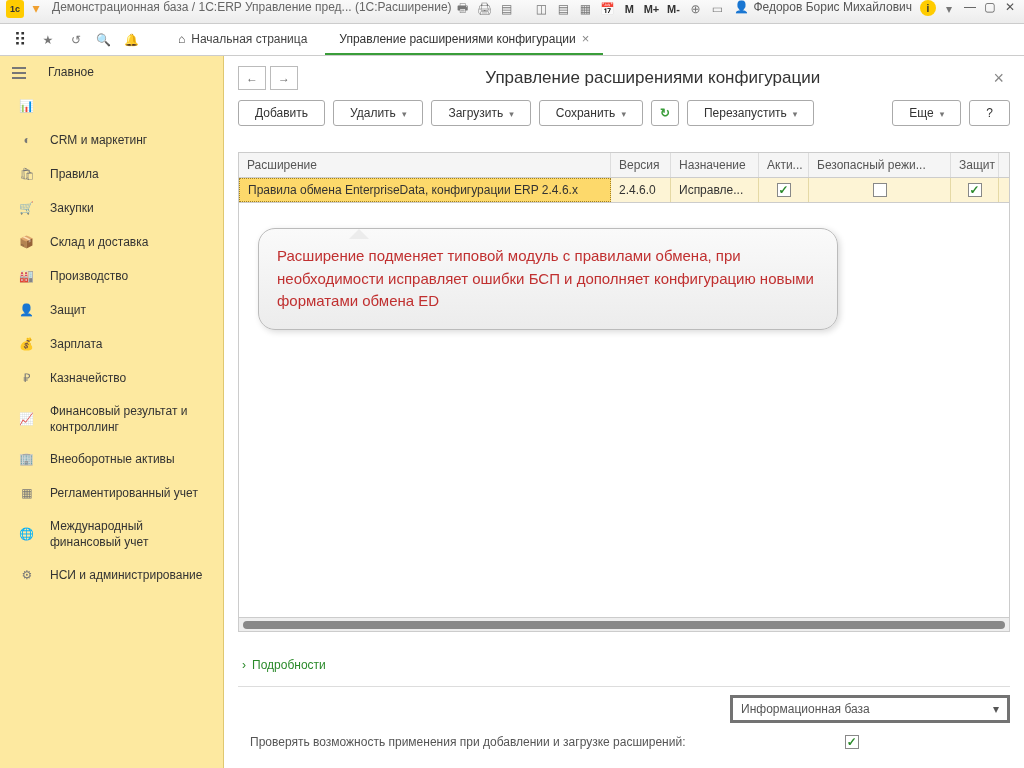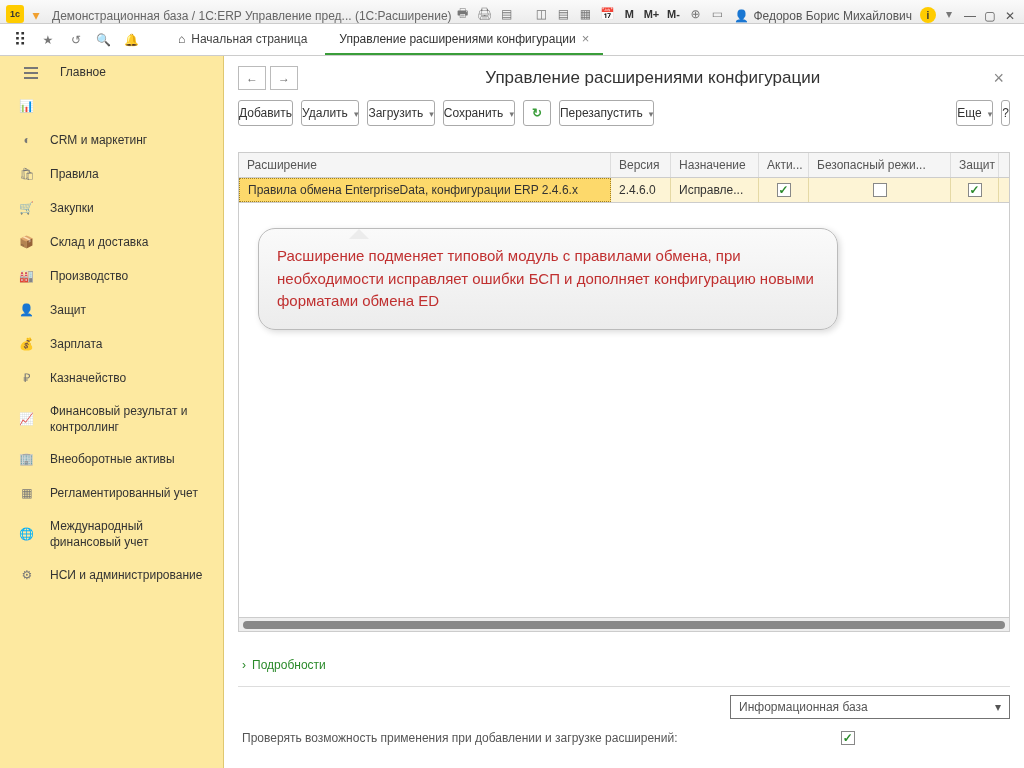--- a/index.html
+++ b/index.html
@@ -1,18 +1,18 @@
 <!DOCTYPE html>
 <html><head>
 <meta charset="utf-8">
 <style>
 * { box-sizing: border-box; margin: 0; padding: 0; font-family: Arial, sans-serif; font-size: 12px; }
 body { background: #f5f5f5; width: 1024px; height: 768px; overflow: hidden; }
 
-.titlebar { height: 24px; background: linear-gradient(#fafafa,#ececec); display: flex; align-items: flex-end; padding: 0 4px; border-bottom: 1px solid #ccc; }
+.titlebar { height: 24px; background: linear-gradient(#fafafa,#ececec); display: flex; align-items: flex-start; padding: 0 4px; border-bottom: 1px solid #ccc; }
 .tb-icon { width: 16px; height: 16px; margin: 0 2px; display: flex; align-items: center; justify-content: center; }
 .tb-1c { background: #ffcc00; border-radius: 3px; width: 18px; height: 18px; font-size: 9px; font-weight: bold; color: #333; display: flex; align-items: center; justify-content: center; }
 .tb-drop { color: #f0a030; font-size: 14px; }
 .tb-title { color: #666; margin-left: 6px; flex-shrink: 0; }
 .tb-spacer { flex: 1; }
 .tb-btn { width: 20px; height: 18px; display: flex; align-items: center; justify-content: center; color: #777; margin: 0 1px; cursor: default; }
 .tb-m { font-weight: bold; color: #333; font-size: 11px; }
 .tb-user { color: #555; margin: 0 6px; display: flex; align-items: center; gap: 4px; }
 .tb-info { background: #ffcc00; color: #333; border-radius: 50%; width: 16px; height: 16px; display: flex; align-items: center; justify-content: center; font-weight: bold; font-size: 10px; }
 .win-btn { width: 20px; text-align: center; color: #555; }
@@ -21,34 +21,34 @@
 .tb2-btn { width: 24px; height: 24px; display: flex; align-items: center; justify-content: center; color: #777; }
 .app-grid { font-size: 18px; color: #333; }
 .tab { height: 31px; padding: 0 14px; display: flex; align-items: center; color: #444; border-bottom: 2px solid transparent; gap: 6px; }
 .tab.home { color: #444; }
 .tab.active { border-bottom: 2px solid #3a9d3a; color: #333; }
 .tab-close { color: #888; font-size: 13px; }
 
 .main { display: flex; height: 712px; }
 .sidebar { width: 224px; background: #fde9a0; border-right: 1px solid #e0c870; overflow: hidden; }
 .nav-item { display: flex; align-items: center; padding: 8px 10px 8px 18px; color: #333; gap: 14px; line-height: 1.3; }
-.nav-item.first { padding-left: 24px; gap: 18px; }
+.nav-item.first { padding-left: 12px; gap: 18px; }
 .nav-icon { width: 18px; height: 18px; display: flex; align-items: center; justify-content: center; color: #777; flex-shrink: 0; }
 .nav-ham { display: flex; flex-direction: column; gap: 3px; align-items: flex-start; }
 .nav-ham span { width: 14px; height: 2px; background: #777; }
 
 .content { flex: 1; background: #fff; display: flex; flex-direction: column; }
 .chead { display: flex; align-items: center; padding: 10px 14px 0 14px; }
 .navbtns { display: flex; gap: 4px; margin-right: 20px; }
 .navbtn { width: 28px; height: 24px; border: 1px solid #bbb; background: #fff; display: flex; align-items: center; justify-content: center; color: #666; }
 .ptitle { font-size: 17px; color: #333; flex: 1; text-align: center; }
 .close-x { color: #888; font-size: 18px; padding: 0 6px; }
 
 .btnbar { display: flex; align-items: center; padding: 10px 14px; gap: 8px; }
-.btn { padding: 5px 0; border: 1px solid #aaa; background: #fff; color: #333; border-radius: 3px; }
+.btn { padding: 5px 16px; border: 1px solid #aaa; background: #fff; color: #333; border-radius: 3px; }
 .btn.icon { padding: 5px 8px; color: #3a9d3a; font-weight: bold; }
 .spacer { flex: 1; }
 .dd::after { content: "▾"; margin-left: 6px; font-size: 9px; color: #777; }
 
 .tbl { margin: 16px 14px; border: 1px solid #ccc; }
 .tbl-head { display: flex; background: #f5f5f5; border-bottom: 1px solid #ccc; }
 .th { padding: 5px 8px; border-right: 1px solid #ddd; color: #555; font-size: 12px; overflow: hidden; white-space: nowrap; }
 .tbl-row { display: flex; background: #fdf4d5; border-bottom: 1px solid #ccc; }
 .td { padding: 4px 8px; border-right: 1px solid #e5d9a5; color: #333; overflow: hidden; white-space: nowrap; display: flex; align-items: center; }
 .td.hl { background: #fdd96b; border: 1px dotted #a08020; }
@@ -60,22 +60,22 @@
 .tooltip::before { content: ""; position: absolute; top: -10px; left: 90px; border: 10px solid transparent; border-bottom-color: #ececec; }
 
 .tbl-body { height: 414px; position: relative; }
 .hscroll { height: 14px; background: #eee; border-top: 1px solid #ccc; display: flex; align-items: center; }
 .hscroll-track { height: 8px; background: #888; border-radius: 4px; margin: 0 4px; flex: 1; }
 
 .details-link { padding: 10px 18px; color: #2a8a2a; display: flex; align-items: center; gap: 6px; }
 .bot-sep { border-top: 1px solid #ddd; margin: 4px 14px 0 14px; }
 .botrow { display: flex; align-items: center; padding: 8px 14px; gap: 10px; }
 .botlabel { color: #999; }
-.select { flex: 0 0 280px; border: 1px solid #737373; padding: 4px 8px; color: #555; display: flex; justify-content: space-between; align-items: flex-start; }
-.botrow2 { display: flex; align-items: center; padding: 4px 14px 10px 18px; gap: 8px; color: #555; }
+.select { flex: 0 0 280px; border: 3px solid #737373; padding: 4px 8px; color: #555; display: flex; justify-content: space-between; align-items: flex-start; }
+.botrow2 { display: flex; align-items: center; padding: 4px 14px 10px 26px; gap: 8px; color: #555; }
 </style>
 </head>
 <body>
 
 <div class="titlebar">
   <div class="tb-icon tb-1c">1c</div>
   <div class="tb-icon tb-drop">▾</div>
   <div class="tb-title">Демонстрационная база / 1C:ERP Управление пред...  (1С:Расширение)</div>
   <div class="tb-btn">🖶</div>
   <div class="tb-btn">🖨</div>

